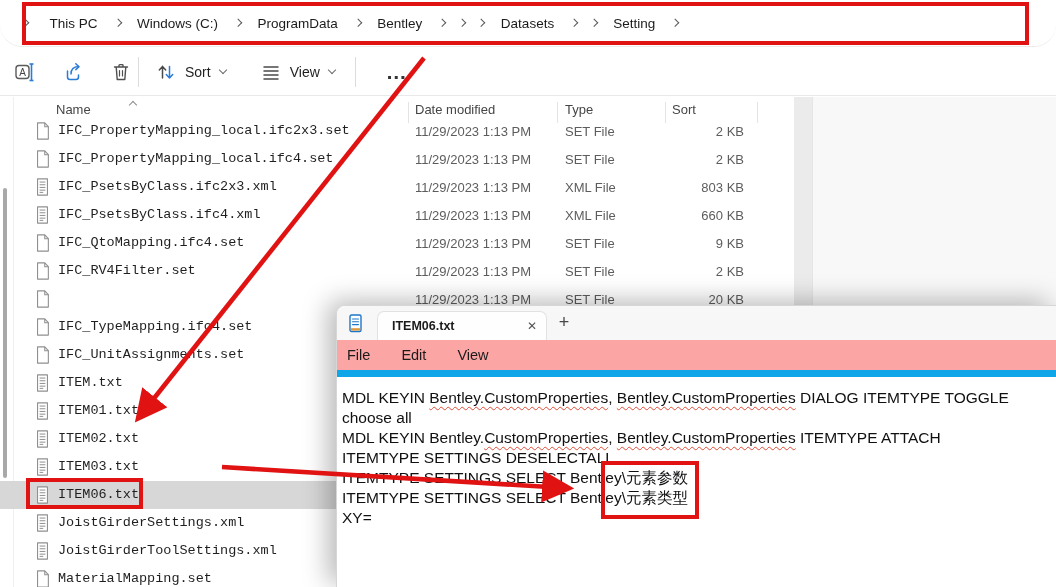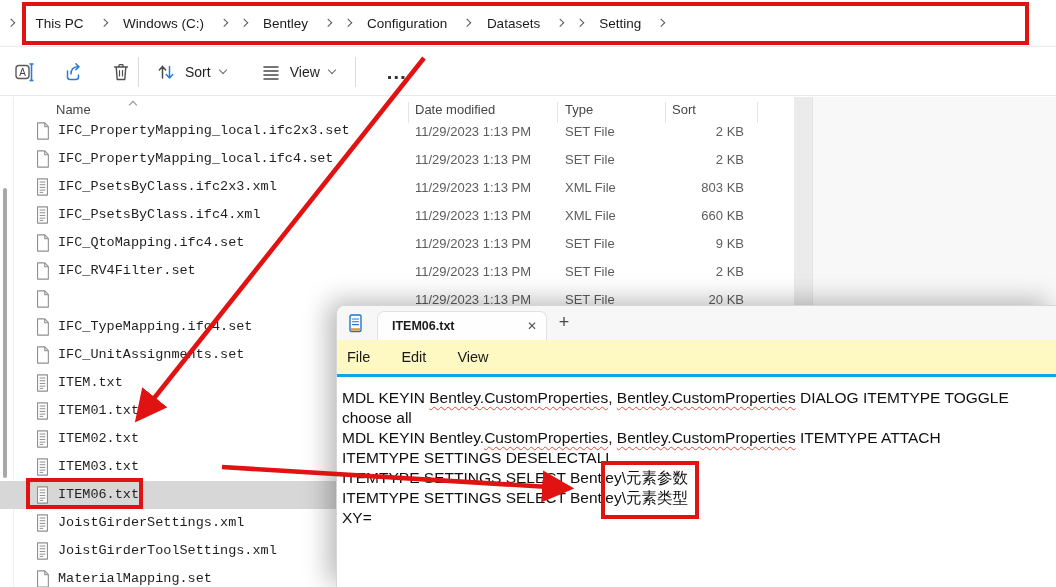--- a/index.html
+++ b/index.html
@@ -2,21 +2,21 @@
 <html style="--anno: #e11212;"><head>
 <meta charset="utf-8">
 <style>
   * { margin:0; padding:0; box-sizing:border-box; }
   html,body { width:1056px; height:587px; overflow:hidden; }
   body { font-family:"Liberation Sans", sans-serif; background:#fff; position:relative; }
   .screen { position:absolute; inset:0; width:1056px; height:587px; background:#fff; overflow:hidden; }
 
   
   .breadbar { position:absolute; left:0; top:0; width:1056px; height:47px; background:#fff;
-              border-bottom:1px solid #ebebeb; display:flex; align-items:center; padding-left:8px; }
+              border-bottom:1px solid #ebebeb; display:flex; align-items:center; padding-left:22px;border-radius:22px; }
   .chev { display:inline-block; width:5.5px; height:5.5px; border-right:1.4px solid #5a5a5a;
           border-bottom:1.4px solid #5a5a5a; transform:rotate(-45deg); flex:0 0 auto; }
   .lead-chev { margin-right:12px; }
   .bc-item { font-size:13.5px; color:#1b1b1b; padding:6px 10px; border-radius:4px; white-space:nowrap; }
   .bc-sep { margin:0 7px; }
 
   
   .toolbar { position:absolute; left:0; top:48px; width:1056px; height:48px; background:#fff;
              border-bottom:1px solid #e9e9e9; display:flex; align-items:center; padding-left:14px; }
   .tbtn { display:flex; align-items:center; color:#1f1f1f; font-size:14px; }
@@ -59,22 +59,22 @@
              border:1px solid #d6d6d6; border-right:none; border-bottom:none; border-radius:9px 0 0 0;
              box-shadow:-8px -4px 26px rgba(0,0,0,.28); overflow:hidden; z-index:10; }
   .np-tabbar { position:relative; height:34px; background:#f7f7f7; }
   .np-appicon { position:absolute; left:12px; top:8px; }
   .np-tab { position:absolute; left:40px; top:5px; width:170px; height:29px; background:#fefefe;
             border:1px solid #e2e2e2; border-bottom:none; border-radius:7px 7px 0 0;
             display:flex; align-items:center; padding:0 9px 0 14px; }
   .np-tab-title { font-size:12.5px; font-weight:700; color:#1b1b1b; }
   .np-close { margin-left:auto; font-size:12px; color:#555; }
   .np-plus { position:absolute; left:216px; top:6px; font-size:18px; color:#484848; width:22px; text-align:center; }
-  .np-menubar { height:37px; display:flex; align-items:center; background:#fef9c3;
-                border-bottom:3px solid #0ea5e9; padding-left:10px; }
+  .np-menubar { height:37px; display:flex; align-items:center; background:#fca5a5;
+                border-bottom:7px solid #0ea5e9; padding-left:10px; }
   .np-menu-item { font-size:14.5px; color:#1b1b1b; margin-right:31px; }
   .np-content { padding:11px 8px 0 5px; font-size:15.5px; line-height:20px; color:#101010;
                 font-family:"Liberation Sans","DejaVu Sans",sans-serif; white-space:pre-wrap; }
   .sq { text-decoration:underline wavy #dd4b39 1px; text-underline-offset:3px; text-decoration-skip-ink:none; }
 
   
   .abox { position:absolute; border:4px solid var(--anno,#e11212); z-index:40; pointer-events:none; }
   #abox-bread { left:22px; top:2px; width:1007px; height:43px; }
   #abox-item  { left:26px; top:478px; width:117px; height:31px; }
   #abox-cn    { left:601px; top:461px; width:98px; height:58px; z-index:45; }
@@ -89,28 +89,28 @@
 
     <div class="breadbar">
       <span class="chev lead-chev"></span>
       <span class="bc-items" style="display:flex;align-items:center;">
   <span class="bc-item">This PC</span>
   <span class="chev bc-sep"></span>
 
   <span class="bc-item">Windows (C:)</span>
   <span class="chev bc-sep"></span>
 
+  <span class="bc-item">ProgramData</span>
   <span class="chev bc-sep"></span>
 
   <span class="bc-item">Bentley</span>
   <span class="chev bc-sep"></span>
 
   <span class="chev bc-sep"></span>
 
-  <span class="bc-item">Configuration</span>
   <span class="chev bc-sep"></span>
 
   <span class="bc-item">Datasets</span>
   <span class="chev bc-sep"></span>
 
   <span class="chev bc-sep"></span>
 
   <span class="bc-item">Setting</span>
   <span class="chev bc-sep"></span>
 </span>

